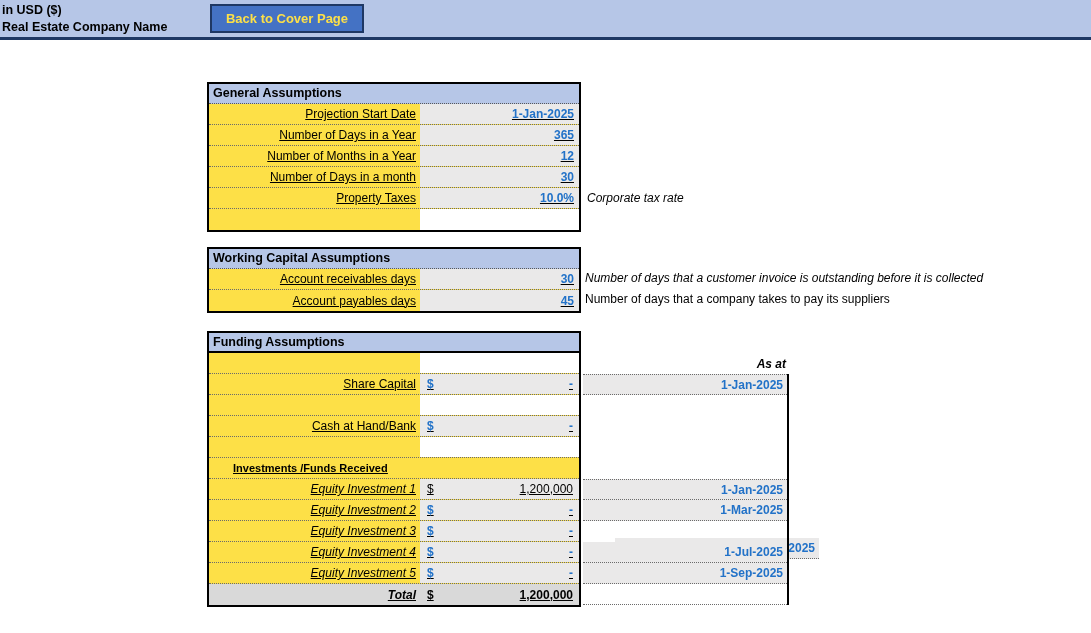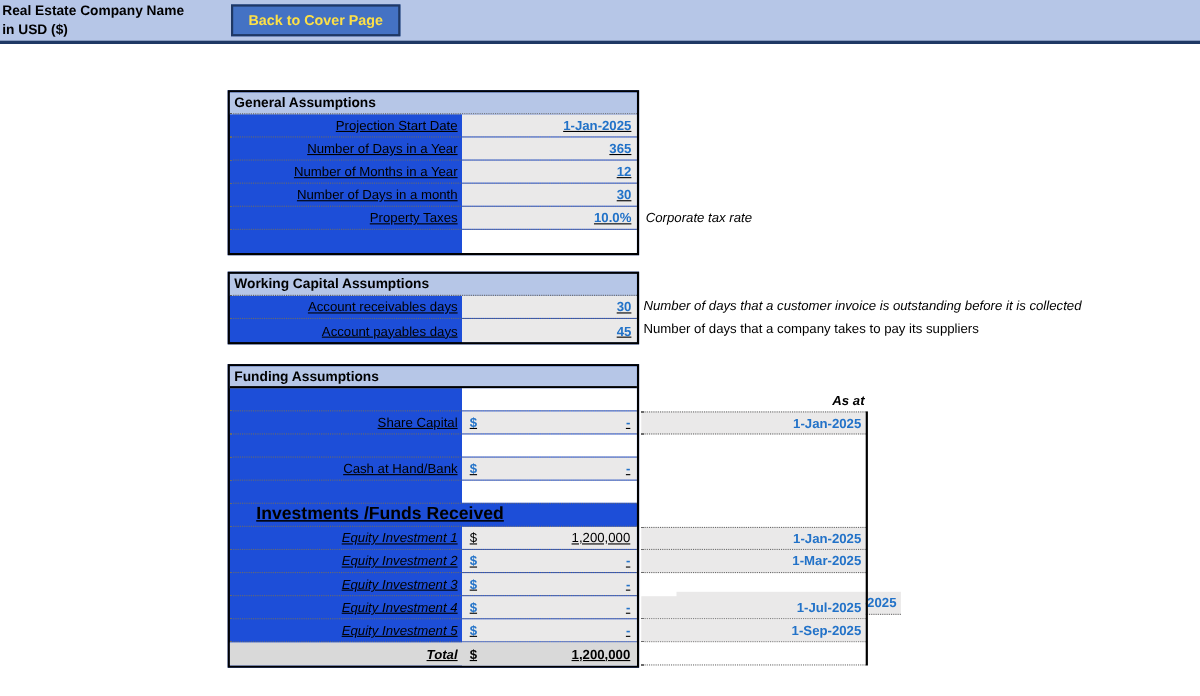--- a/index.html
+++ b/index.html
@@ -10,35 +10,35 @@
   
   .topbar { position:absolute; left:0; top:0; width:1091px; height:40px;
             background:#B6C6E7; border-bottom:3px solid #1F3864; }
   .title-block { position:absolute; left:2px; top:2px; font-weight:bold; font-size:12.5px; line-height:17px; }
   .back-btn { position:absolute; left:210px; top:4px; width:154px; height:29px;
               background:#4472C4; border:2px solid #1F3864; color:#fde047;
               font-family:"Liberation Sans", sans-serif; font-weight:bold; font-size:13px;
               display:flex; align-items:center; justify-content:center; cursor:pointer; }
 
   
-  .sheet-table { position:absolute; width:374px; border:2px solid #000; background:#1d4ed8; }
+  .sheet-table { position:absolute; width:374px; border:2px solid #000; background:#fde047; }
   .t-header { height:20px; background:#B6C6E7; font-weight:bold; font-size:12.5px;
               padding:2px 0 0 4px; border-bottom:1px dotted #595959; }
   .t-header.solid { border-bottom:2px solid #000; }
   .row { height:21px; display:flex; align-items:stretch; border-bottom:1px dotted #6b6b6b; font-size:12px;text-decoration:underline; }
   .row:last-child { border-bottom:none; }
   .lbl { width:211px; text-align:right; padding-right:4px; display:flex; align-items:center; justify-content:flex-end; }
   .val { flex:1; background:#EAE9E9; color:#2272C8; font-weight:bold;
          display:flex; align-items:center; justify-content:flex-end; padding-right:5px; }
   .val.money { justify-content:space-between; padding-left:7px; padding-right:6px; }
   .whitecell { flex:1; background:#fff; }
   .italic { font-style:italic; }
   .black-val { color:#000; font-weight:normal; }
   .inv-header { width:100%; display:flex; align-items:center; padding-left:24px;
-                font-weight:bold; text-decoration:underline; font-size:16px; }
+                font-weight:bold; text-decoration:underline; font-size:11px; }
   .total-row { background:#D9D9D9; }
   .total-row .lbl { font-weight:bold; font-style:italic; }
   .total-row .val { background:#D9D9D9; color:#000; font-weight:bold; }
 
   
   .note { position:absolute; font-size:12px; line-height:21px; white-space:nowrap; }
 
   
   .asat { position:absolute; left:583px; top:353px; width:203px; height:21px;
           font-weight:bold; font-style:italic; font-size:12px; text-align:right;
@@ -52,22 +52,22 @@
                 border-bottom:1px dotted #6b6b6b; }
   .vline { position:absolute; left:787px; top:374px; width:2px; height:231px; background:#000; }
 </style>
 </head>
 <body>
 
 <div class="page">
 
   <div class="topbar">
     <div class="title-block">
+      <div>in USD ($)</div>
       <div>Real Estate Company Name</div>
-      <div>in USD ($)</div>
     </div>
     <button class="back-btn">Back to Cover Page</button>
   </div>
 
   <div class="sheet-table" style="left:207px; top:82px;">
     <div class="t-header">General Assumptions</div>
     <div class="row">
       <div class="lbl">Projection Start Date</div>
       <div class="val">1-Jan-2025</div>
     </div>

